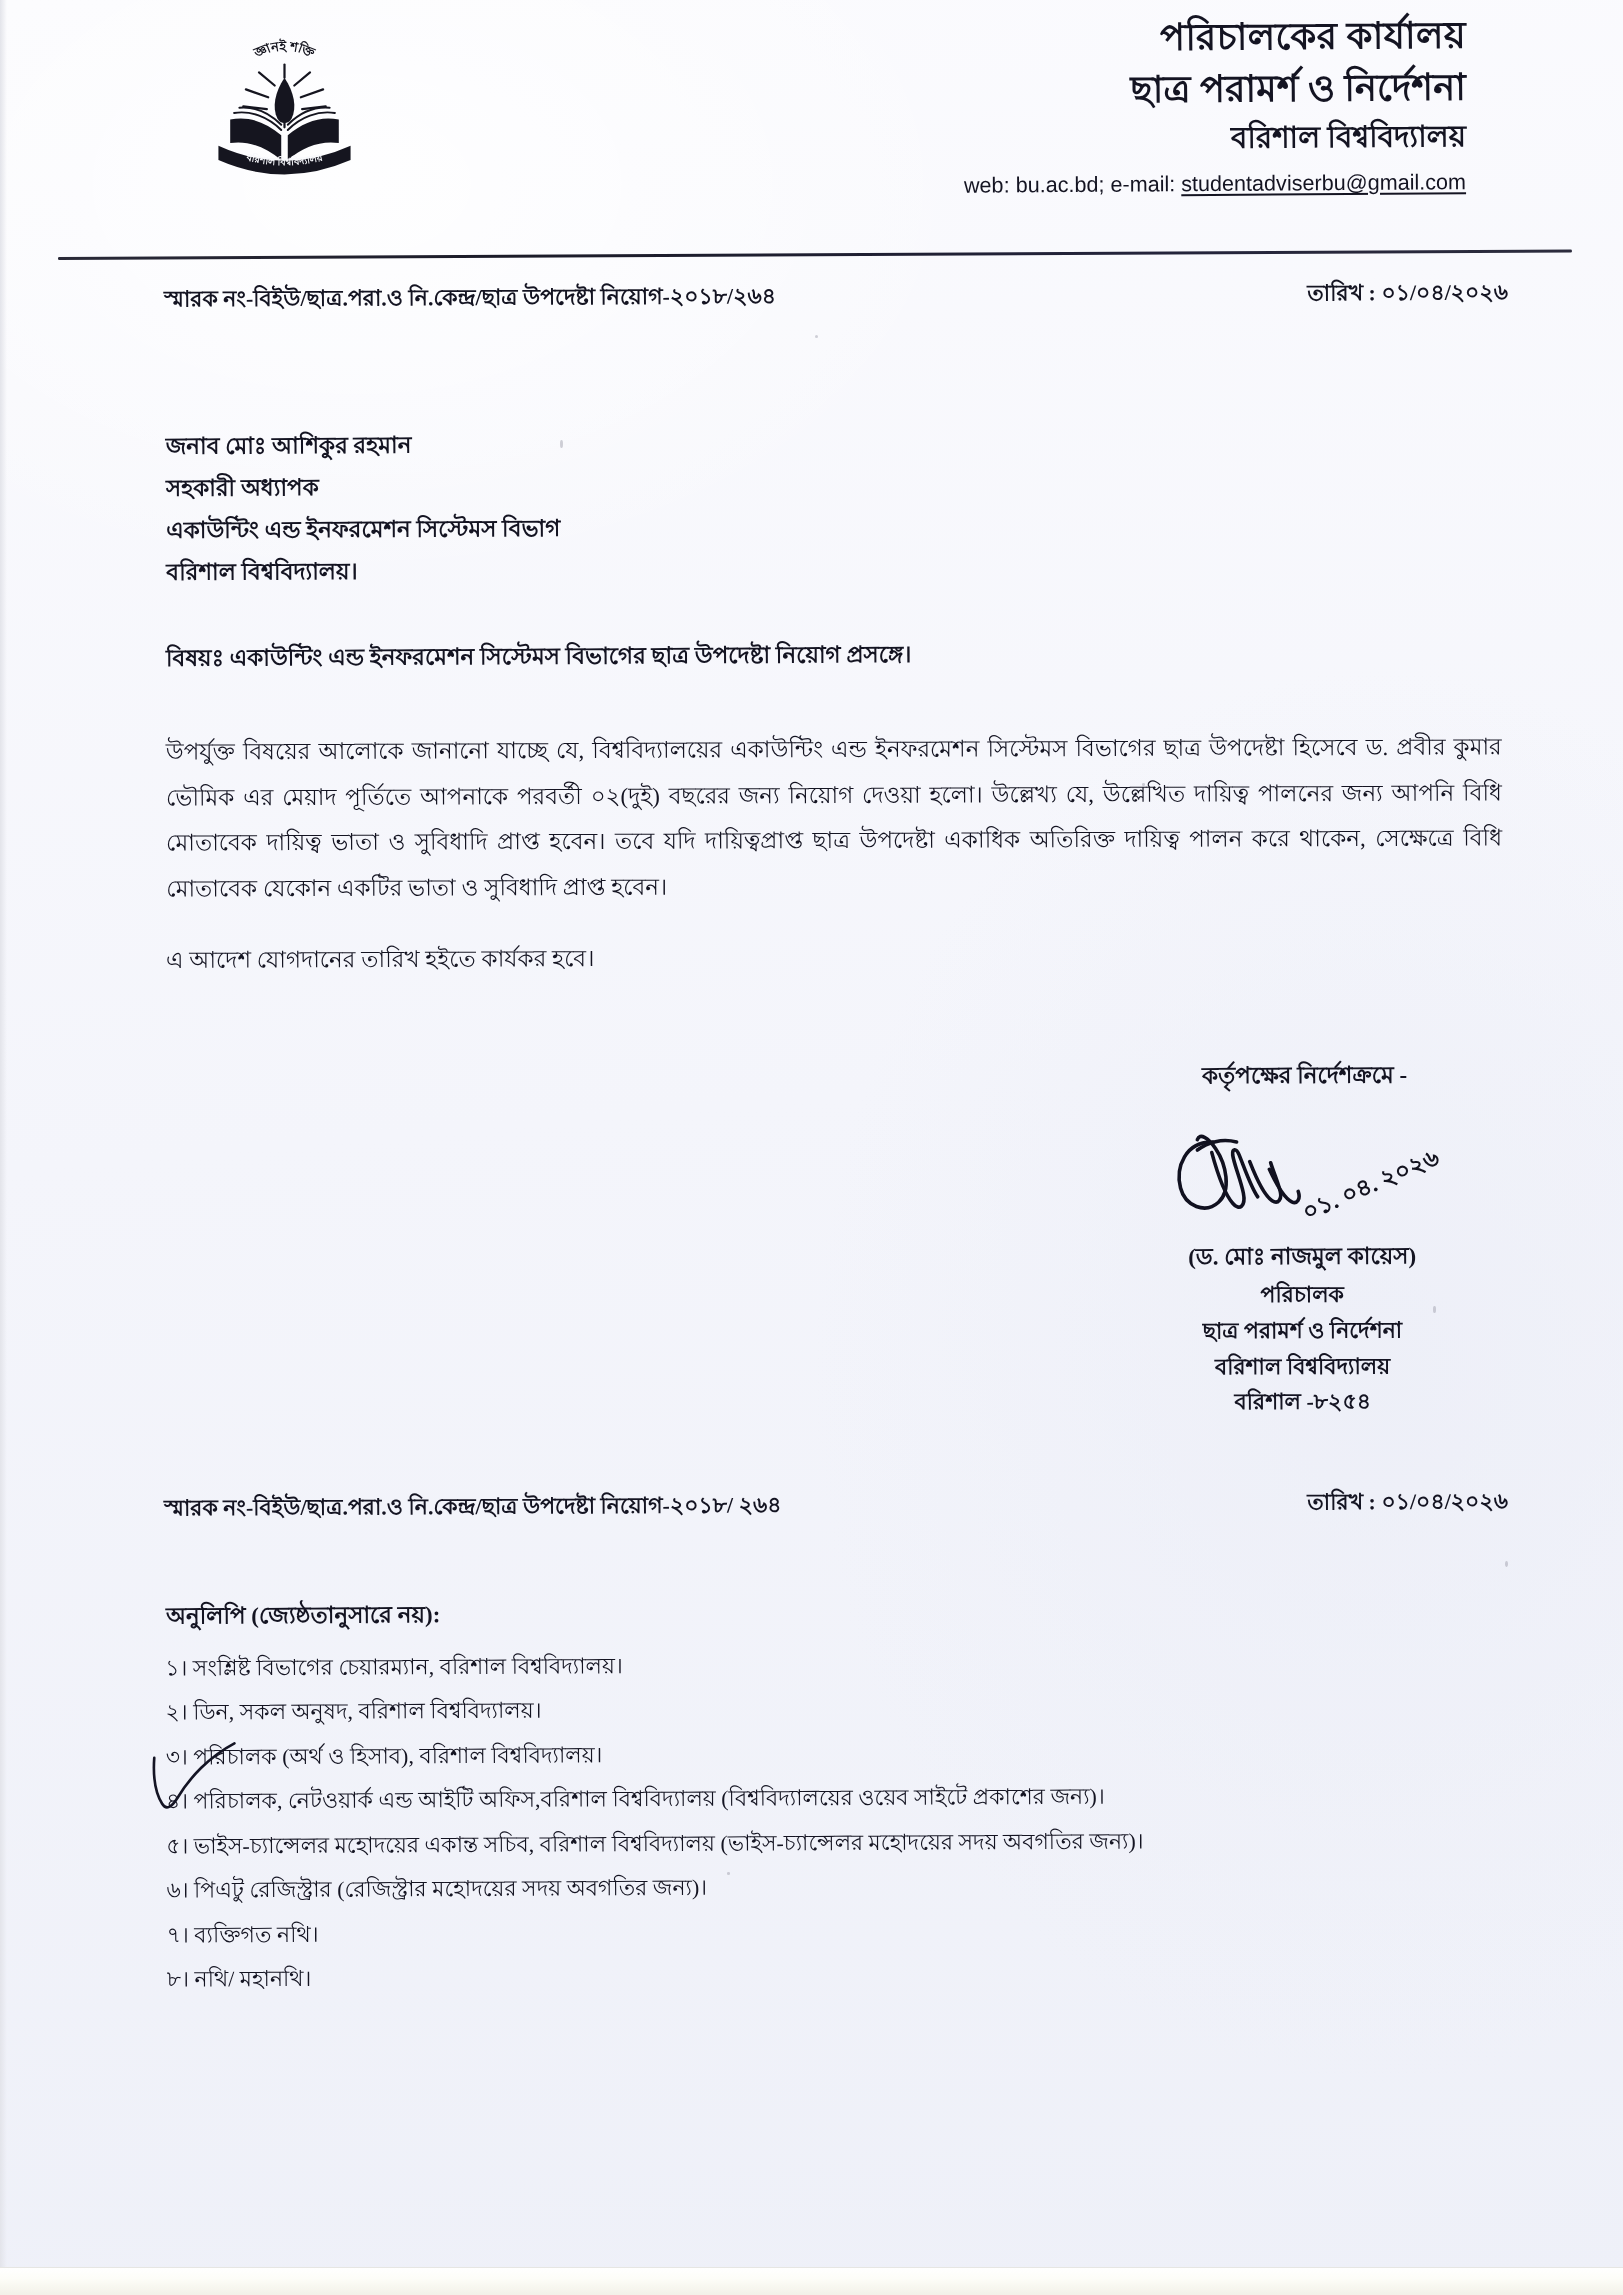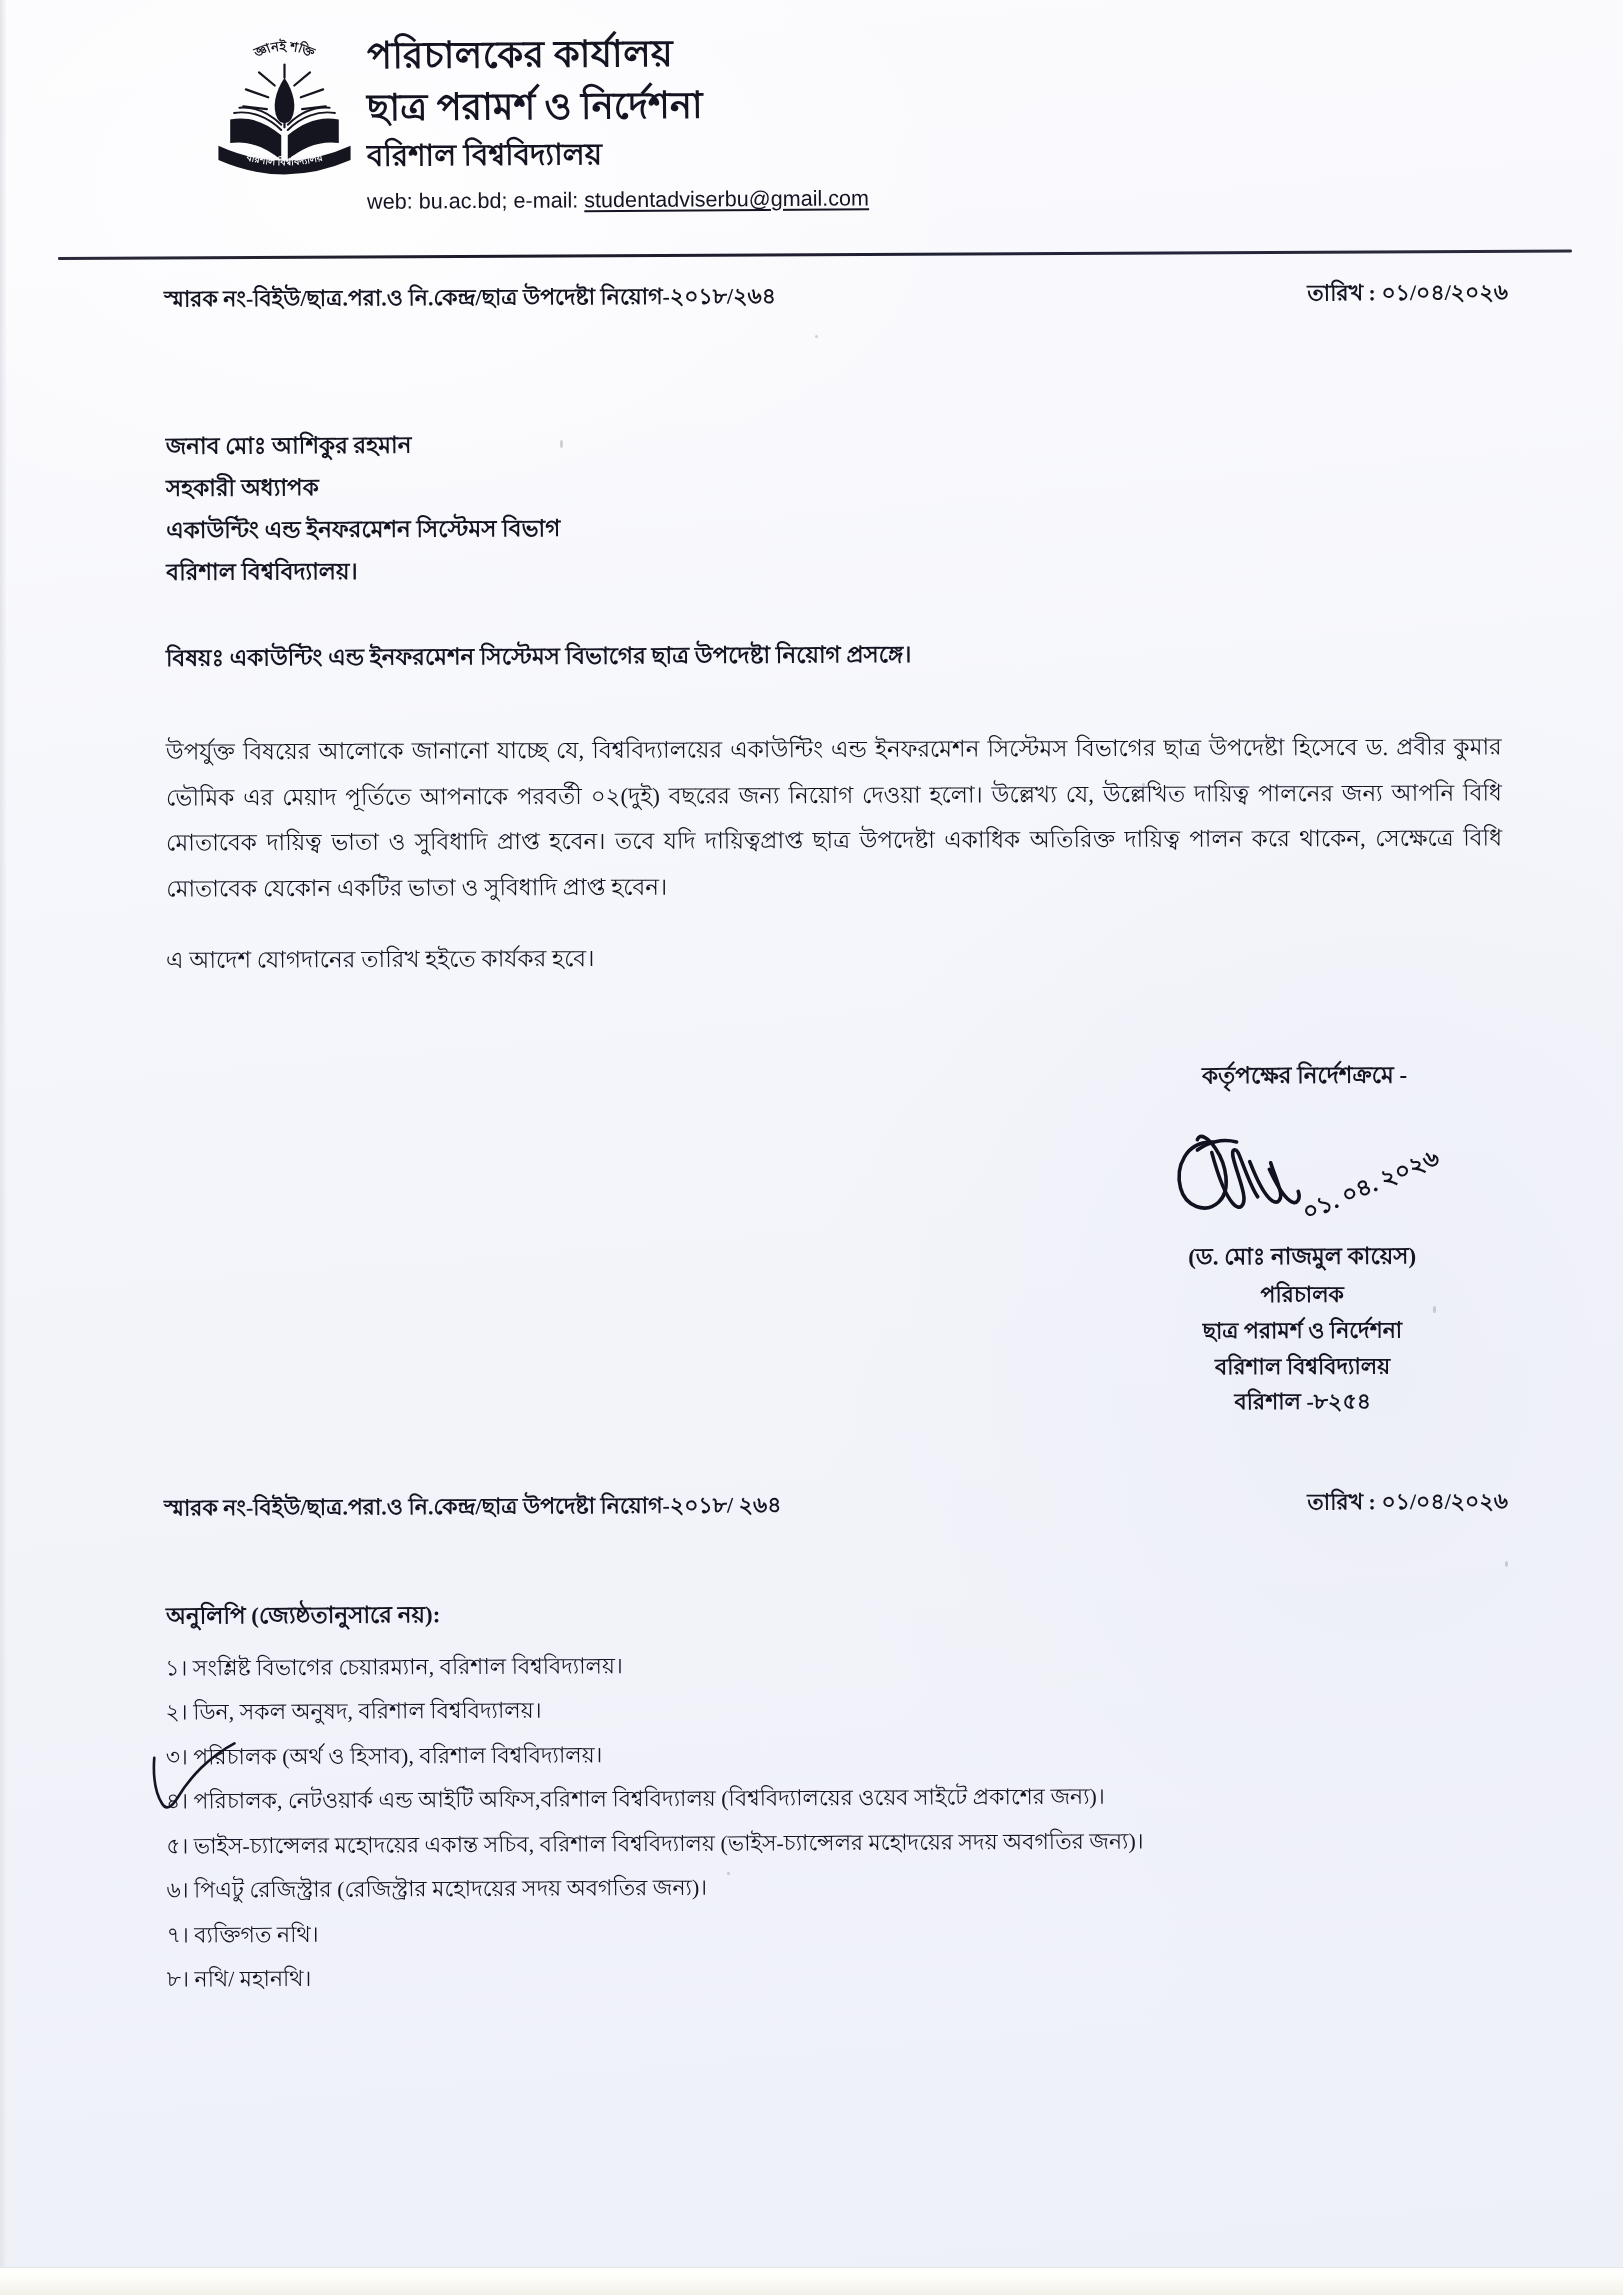--- a/index.html
+++ b/index.html
@@ -60,22 +60,22 @@
     top: 9.2px;
     width: 135px;
     height: 157px;
   }
   .crest svg { display: block; width: 100%; height: 100%; }
 
   .head-lines {
     position: absolute;
     left: 367px;
     right: 157px;
-    top: 12px;
-    text-align: left;
+    top: 0;
+    text-align: right;
   }
   .head-l1 {
     font-family: "Liberation Serif", "DejaVu Serif", serif;
     font-size: 37px;
     font-weight: 700;
     letter-spacing: 0.3px;
     line-height: 1.22;
     margin-top: 2.6px;
     transform: rotate(-0.45deg);
   }

